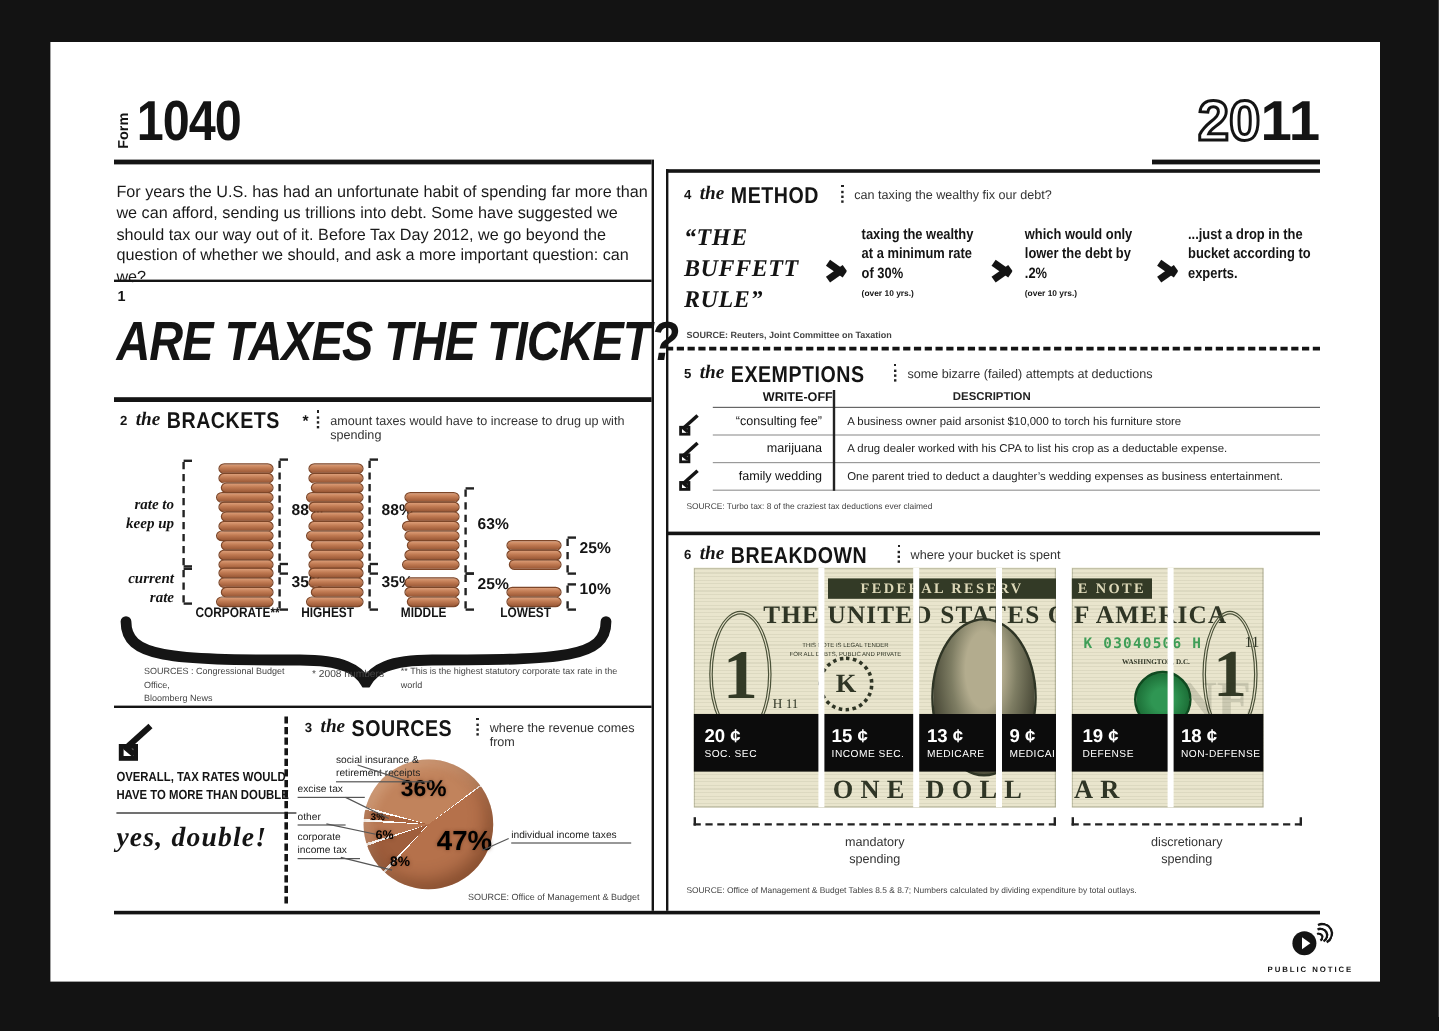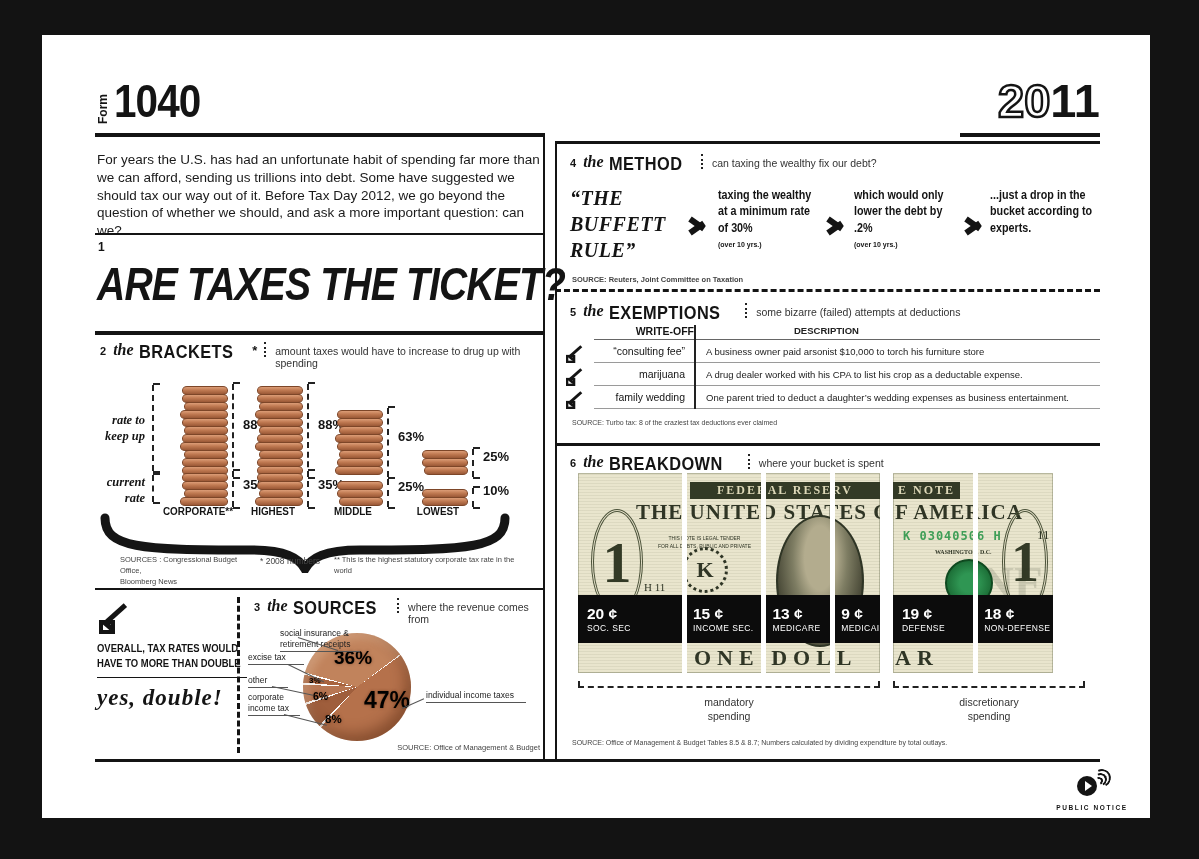--- a/index.html
+++ b/index.html
@@ -282,21 +282,21 @@
   <div class="plabel" style="left:206px; top:640px; width:40px;">other</div>
   <div class="pline" style="left:230px; top:651px; width:42px; transform:rotate(12deg);"></div>
   <div class="plabel" style="left:206px; top:657px; width:52px;">
     <span>corporate</span><br>
     <span>income tax</span>
   </div>
   <div class="pline" style="left:242px; top:679px; width:44px; transform:rotate(14deg);"></div>
   <div class="pline" style="left:360px; top:673px; width:24px; transform:rotate(-24deg);"></div>
   <div class="plabel" style="left:384px; top:655px; width:100px;">individual income taxes</div>
 
-  <div class="srcline" style="left:348px; top:708px; width:150px; text-align:right;">SOURCE: Office of Management &amp; Budget</div>
+  <div class="srcline" style="left:348px; top:708px; width:150px; ">SOURCE: Office of Management &amp; Budget</div>
 
   <div class="sec-h" style="left:528px; top:118px; width:530px;">
     <span class="num">4</span>
     <span class="the serif-i">the</span>
     <span class="ttl cn">METHOD</span>
     <span class="dotsep"></span>
     <span class="sub">can taxing the wealthy fix our debt?</span>
   </div>
   <div class="abs serif-i" style="left:528px; top:150px; width:118px; font-size:20px; line-height:1.3; letter-spacing:.5px;">“THE BUFFETT RULE”</div>
   <div class="chev" style="left:648px; top:178px;"></div>

